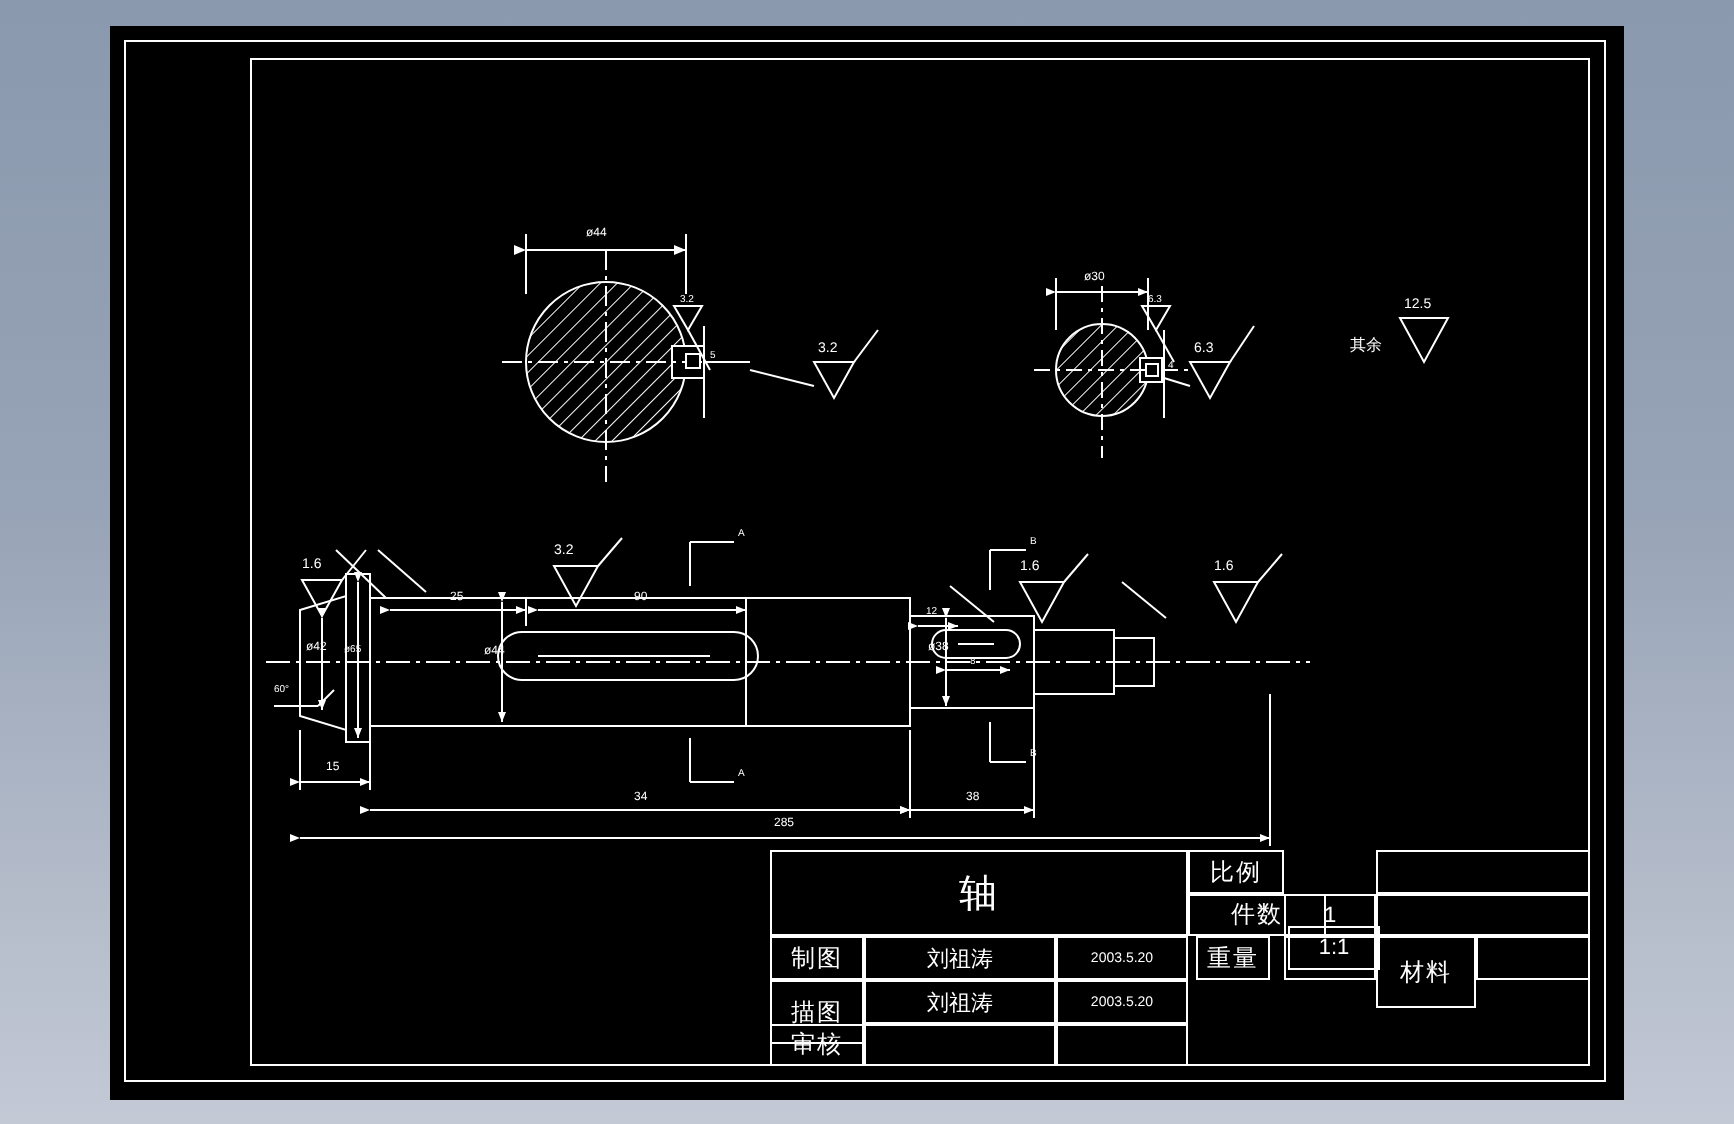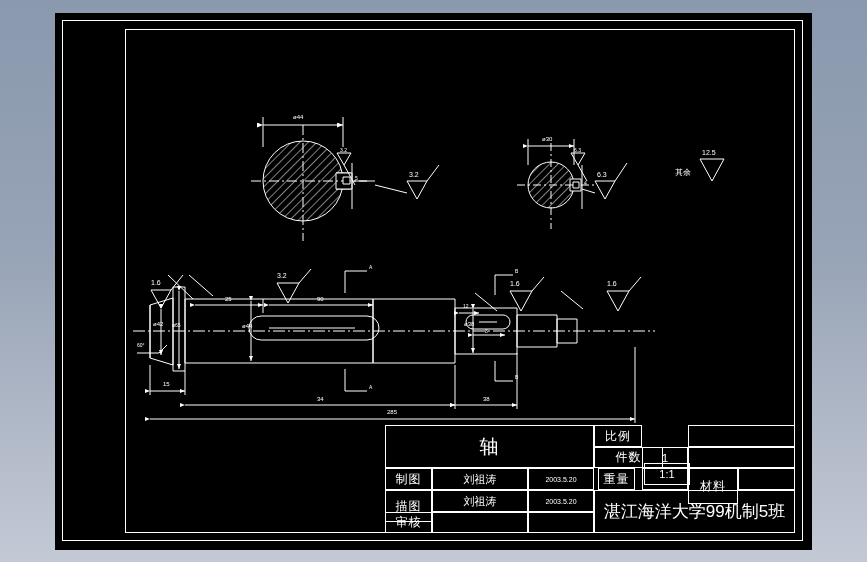--- a/index.html
+++ b/index.html
@@ -264,17 +264,16 @@
       <div class="cell tb-date" style="left:143px;top:43px;width:66px;height:22px;">2003.5.20</div>
 
       <div class="cell tb-label" style="left:0;top:65px;width:47px;height:32px;">描图</div>
       <div class="cell tb-val" style="left:47px;top:65px;width:96px;height:22px;">刘祖涛</div>
       <div class="cell tb-date" style="left:143px;top:65px;width:66px;height:22px;">2003.5.20</div>
 
       <div class="cell tb-label" style="left:0;top:87px;width:47px;height:21px;">审核</div>
       <div class="cell tb-val" style="left:47px;top:87px;width:96px;height:21px;"></div>
       <div class="cell tb-date" style="left:143px;top:87px;width:66px;height:21px;"></div>
 
-      <div class="cell tb-school" style="left:209px;top:65px;width:201px;height:43px;">湛江海洋大学99机制5班</div>
     </div>
 
   </div>
 </div>
 
 </body></html>

